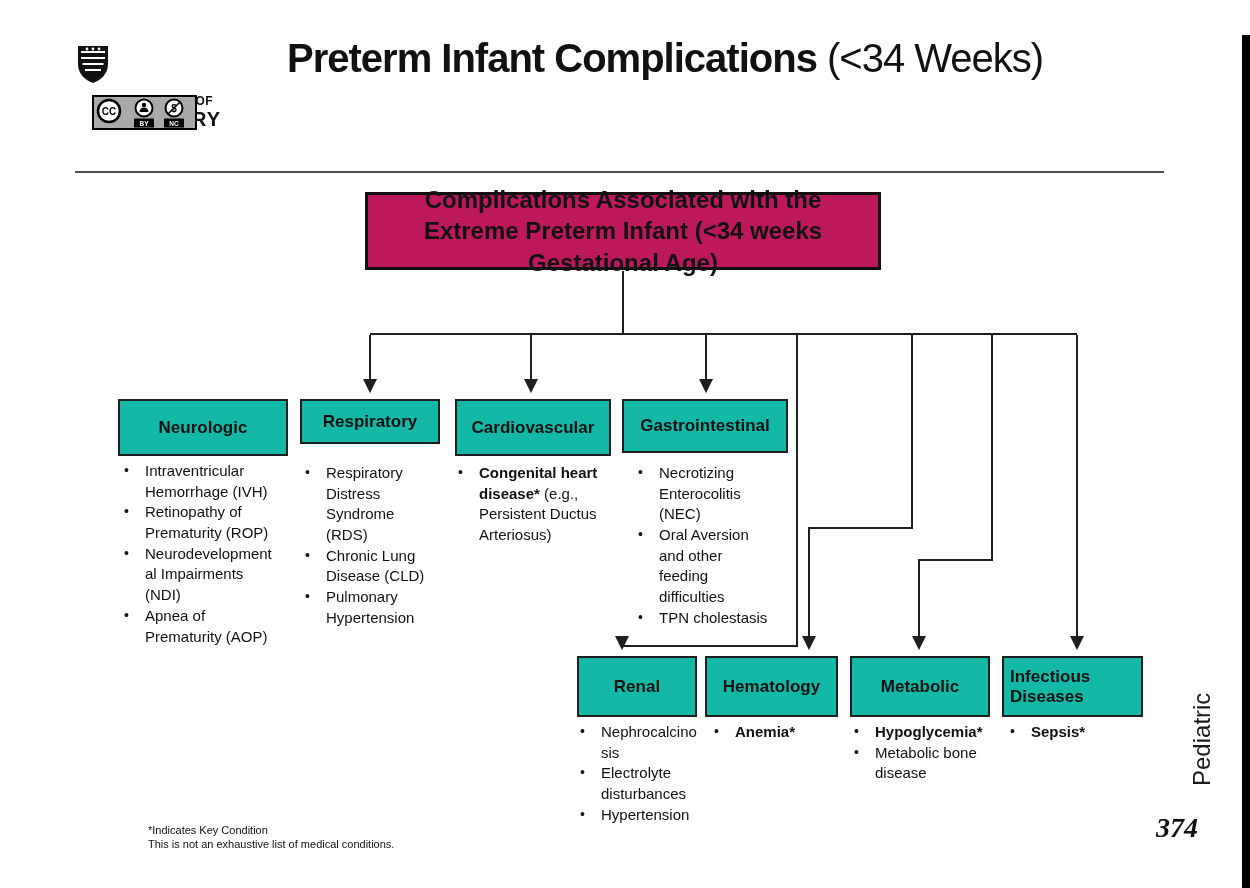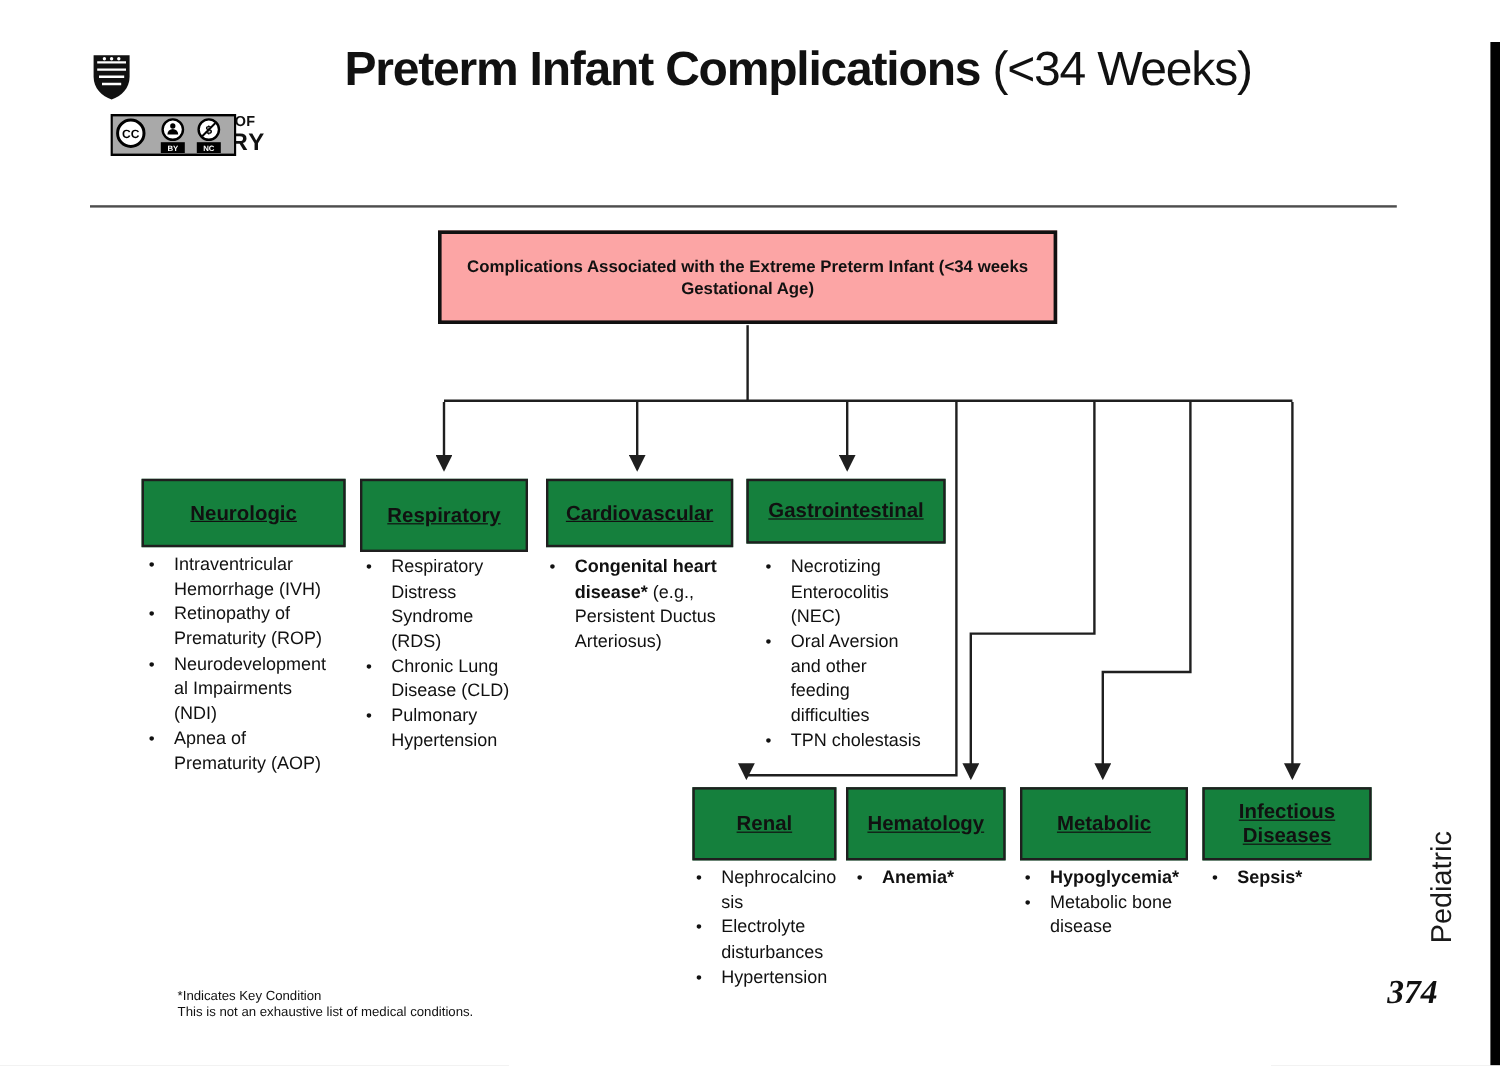--- a/index.html
+++ b/index.html
@@ -15,30 +15,30 @@
   .uc-line2{font-size:20px;font-weight:bold;letter-spacing:1px;margin-top:2px;}
   .cc-badge{position:absolute;left:92px;top:95px;}
   .page-title{position:absolute;left:287px;top:36px;width:770px;font-size:40px;line-height:1.1;letter-spacing:-1px;white-space:nowrap;}
   .page-title .tb{font-weight:bold;}
   .page-title .tr{font-weight:normal;}
   .header-rule{position:absolute;left:75px;top:171px;width:1089px;height:2px;background:#4d4d4d;}
   
   .connectors{position:absolute;left:0;top:0;}
   .root-box{
     position:absolute;left:365px;top:192px;width:516px;height:78px;box-sizing:border-box;
-    border:3px solid #111;background:#fca5a5;display:flex;align-items:center;justify-content:center;
-    text-align:center;font-weight:bold;font-size:14px;line-height:1.3;padding:0 12px;
+    border:3px solid #111;background:#be185d;display:flex;align-items:center;justify-content:center;
+    text-align:center;font-weight:bold;font-size:24px;line-height:1.3;padding:0 12px;
   }
   .cat-box{
-    position:absolute;box-sizing:border-box;border:2px solid #1f1f1f;background:#15803d;
-    display:flex;align-items:center;justify-content:center;text-align:center;
-    font-weight:bold;font-size:17px;line-height:1.15;padding:0 6px;text-decoration:underline;
+    position:absolute;box-sizing:border-box;border:2px solid #1f1f1f;background:#14b8a6;
+    display:flex;align-items:center;justify-content:center;
+    font-weight:bold;font-size:17px;line-height:1.15;padding:0 6px;
   }
   #box-neurologic{left:118px;top:399px;width:170px;height:57px;}
-  #box-respiratory{left:300px;top:399px;width:140px;height:61px;}
+  #box-respiratory{left:300px;top:399px;width:140px;height:45px;}
   #box-cardiovascular{left:455px;top:399px;width:156px;height:57px;}
   #box-gastrointestinal{left:622px;top:399px;width:166px;height:54px;}
   #box-renal{left:577px;top:656px;width:120px;height:61px;}
   #box-hematology{left:705px;top:656px;width:133px;height:61px;}
   #box-metabolic{left:850px;top:656px;width:140px;height:61px;}
   #box-infectious{left:1002px;top:656px;width:141px;height:61px;}
   .blist{position:absolute;font-size:15px;line-height:1.38;}
   #list-neurologic{left:122px;top:461px;width:152px;}
   #list-respiratory{left:303px;top:463px;width:124px;}
   #list-cardiovascular{left:456px;top:463px;width:152px;}

